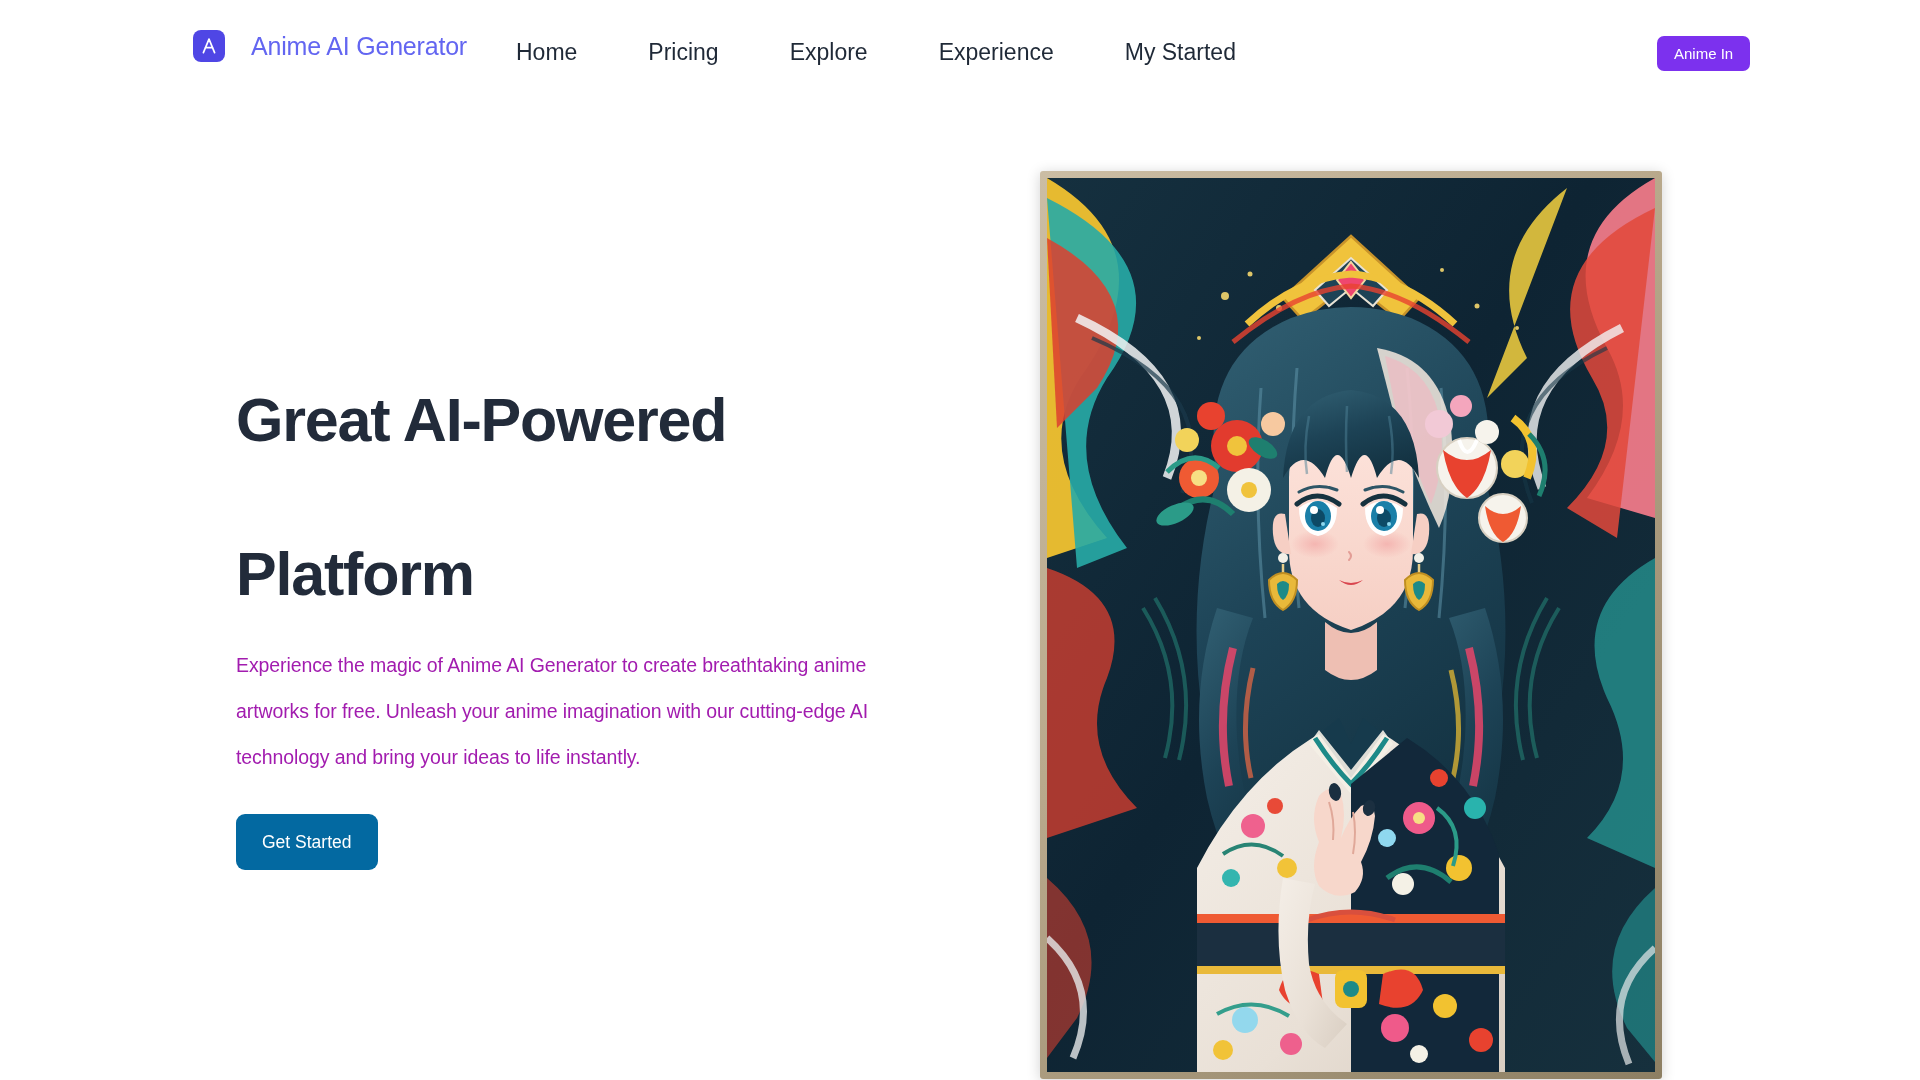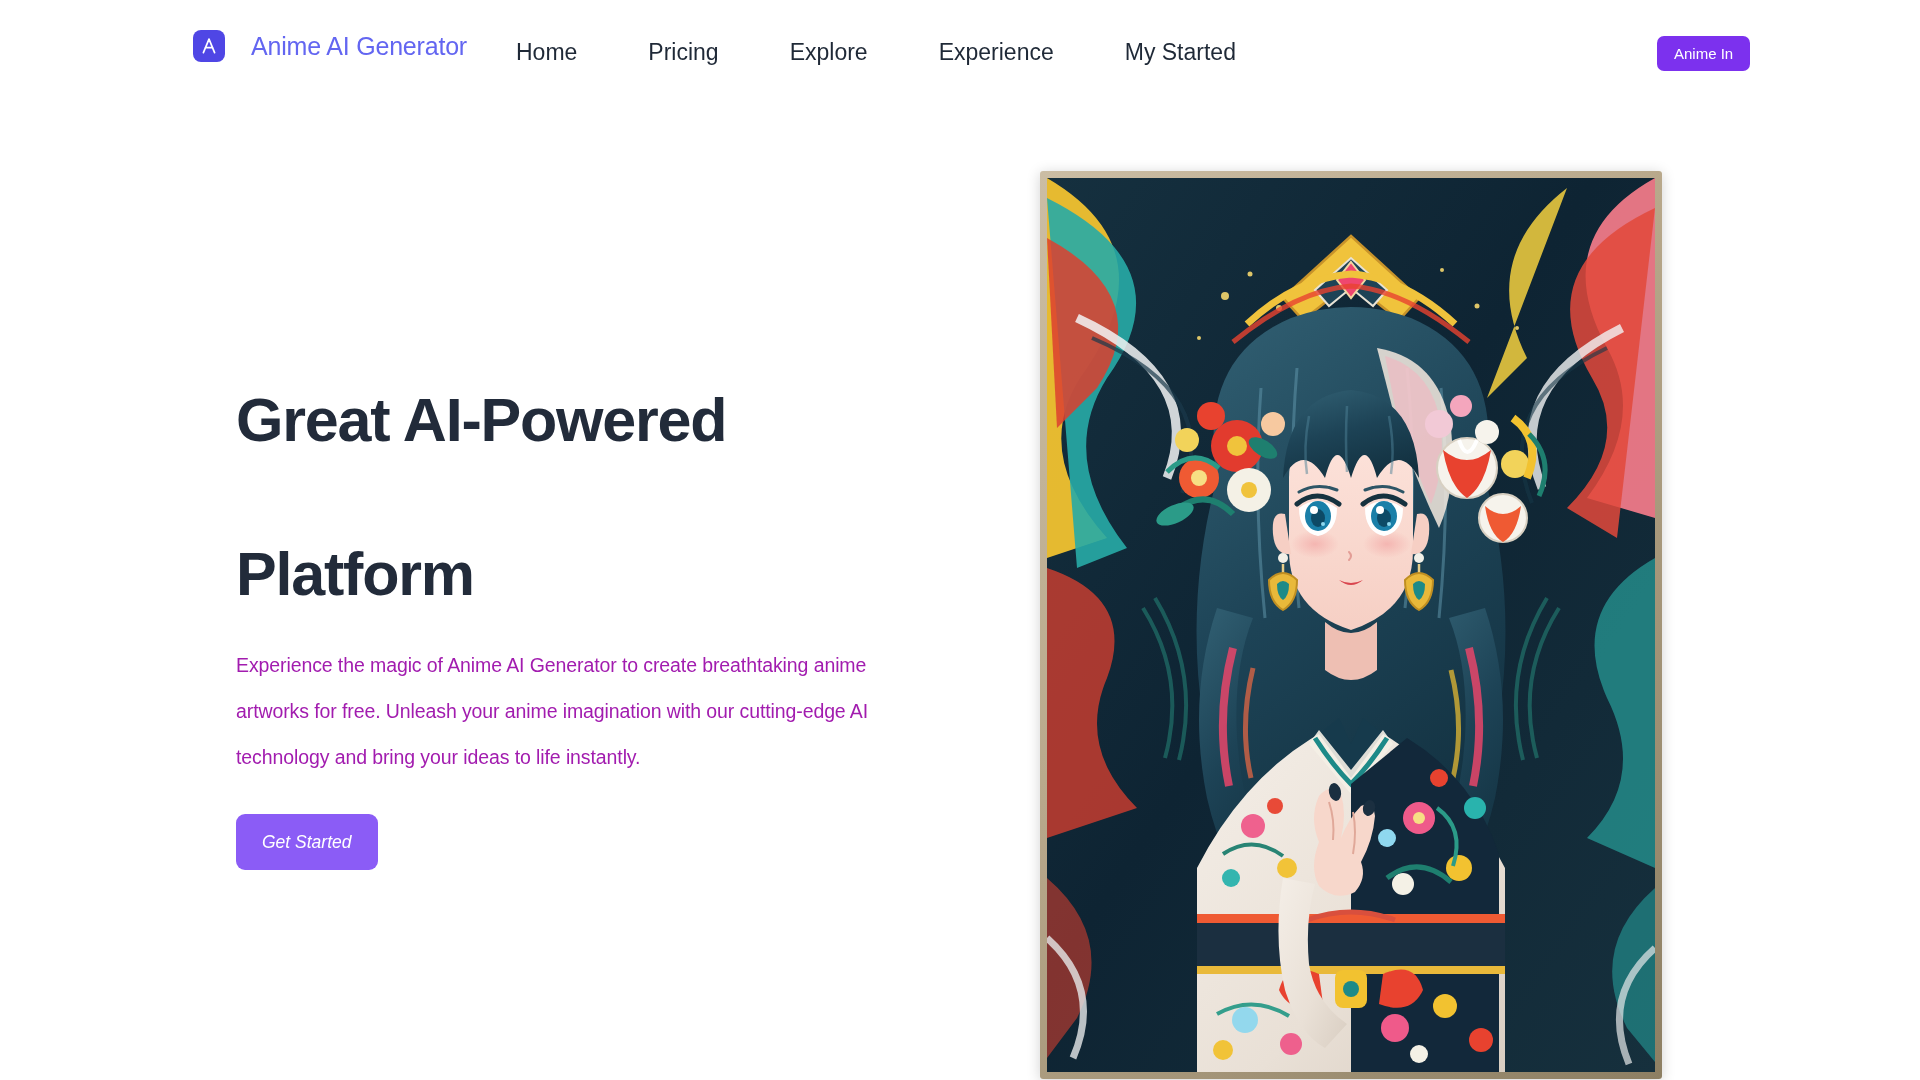--- a/index.html
+++ b/index.html
@@ -137,28 +137,27 @@
 
   .cta-button {
     margin-top: 34px;
     display: inline-flex;
     align-items: center;
     justify-content: center;
     height: 56px;
     padding: 0 26px;
     border: none;
     border-radius: 9px;
-    background: #8b5cf6;
+    background: #0369a1;
     color: #ffffff;
     font-family: "Liberation Sans", sans-serif;
     font-size: 17.5px;
     font-weight: 400;
     cursor: pointer;
     white-space: nowrap;
-    font-style: italic;
   }
 
   
   .hero-art-frame {
     position: absolute;
     left: 1040px;
     top: 83px;
     width: 622px;
     height: 908px;
     background: linear-gradient(135deg,#cbbda4 0%, #b9a98c 40%, #8d7f63 100%);

